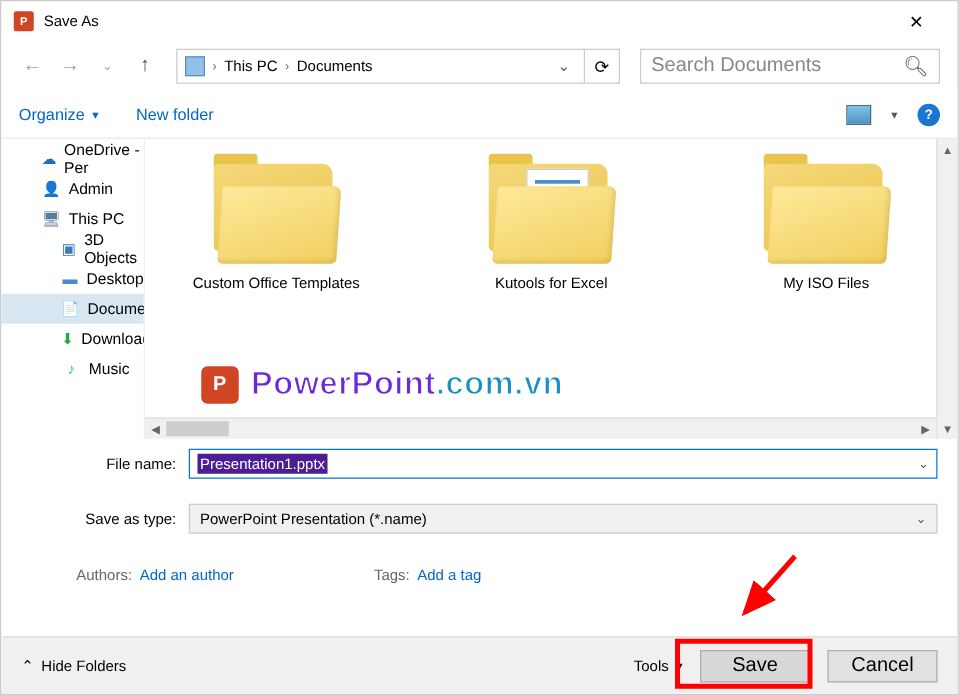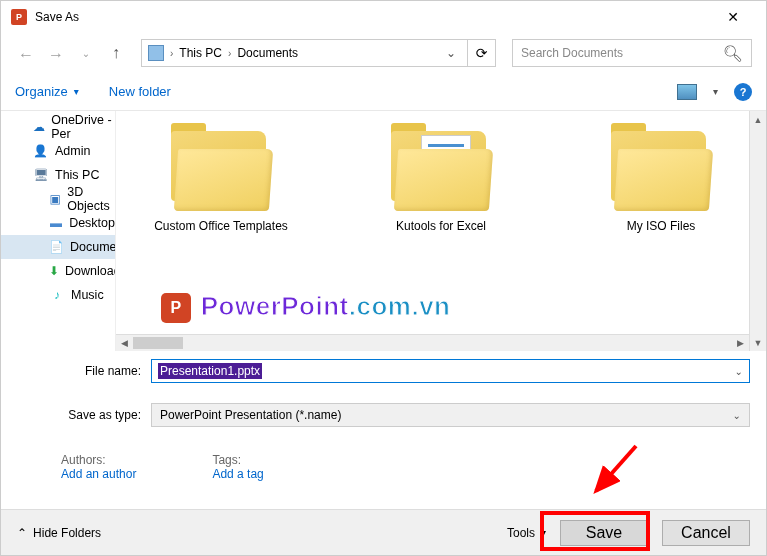--- a/index.html
+++ b/index.html
@@ -9,21 +9,21 @@
 .titlebar .close { margin-left: auto; width: 46px; height: 32px; display: flex; align-items: center; justify-content: center; font-size: 14px; }
 .navbar { height: 40px; display: flex; align-items: center; padding: 0 14px; gap: 8px; }
 .nav-arrow { width: 22px; height: 22px; display: flex; align-items: center; justify-content: center; color: #a0a0a0; font-size: 16px; }
 .nav-up { margin-right: 6px; color: #555; }
 .breadcrumb { flex: 1; height: 28px; border: 1px solid #ccc; display: flex; align-items: center; padding: 0 6px; font-size: 12px; gap: 6px; }
 .breadcrumb .file-ico { width: 16px; height: 16px; background: #91c0e8; border: 1px solid #5a8fc0; }
 .breadcrumb .sep { color: #666; font-size: 10px; }
 .breadcrumb .expand { margin-left: auto; width: 20px; text-align: center; color: #555; }
 .refresh { width: 28px; height: 28px; border: 1px solid #ccc; display: flex; align-items: center; justify-content: center; font-size: 14px; border-left: none; margin-left: -8px; }
 .search { width: 240px; height: 28px; border: 1px solid #ccc; display: flex; align-items: center; padding: 0 8px; margin-left: 8px; }
-.search .placeholder { color: #888; font-size: 12px; flex: 1; }
+.search .placeholder { color: #888; font-size: 16px; flex: 1; }
 .search .icon { color: #555; }
 .toolbar { height: 38px; background: #fff; display: flex; align-items: center; padding: 0 14px; border-bottom: 1px solid #e8e8e8; font-size: 13px; }
 .toolbar .organize { color: #0066cc; margin-right: 6px; }
 .toolbar .newfolder { color: #0066cc; margin-left: 30px; }
 .toolbar .tgroup { margin-left: auto; display: flex; align-items: center; gap: 16px; }
 .toolbar .view-ico { width: 20px; height: 16px; background: linear-gradient(#7fc4e8,#5090c0); border: 1px solid #407090; }
 .toolbar .help { width: 18px; height: 18px; border-radius: 50%; background: #1976d2; color: #fff; display: flex; align-items: center; justify-content: center; font-size: 11px; font-weight: bold; }
 .content { display: flex; height: 240px; }
 .tree { width: 190px; overflow: hidden; padding: 4px 0; font-size: 12.5px; border-right: 1px solid #eee; }
 .tree-item { height: 24px; display: flex; align-items: center; padding-left: 32px; gap: 6px; }
@@ -63,22 +63,22 @@
 .form-row { display: flex; align-items: center; margin-bottom: 20px; }
 .form-label { width: 150px; text-align: right; padding-right: 10px; }
 .form-input { flex: 1; height: 24px; border: 1px solid #0078d7; display: flex; align-items: center; padding: 0 6px; }
 .form-input .val { background: #4c1d95; color: #fff; padding: 1px 2px; }
 .form-input .dd { margin-left: auto; font-size: 10px; color: #555; }
 .form-select { flex: 1; height: 24px; border: 1px solid #ccc; background: #f0f0f0; display: flex; align-items: center; padding: 0 8px; }
 .form-select .dd { margin-left: auto; font-size: 10px; color: #555; }
 .meta-row { display: flex; padding: 6px 0 14px 60px; font-size: 12px; }
 .meta-label { color: #666; margin-right: 6px; }
 .meta-link { color: #0066cc; }
-.meta-group { display: flex; align-items: flex-start; flex-direction: column; }
-.meta-group:last-child { margin-left: 76px; }
+.meta-group { display: flex; align-items: flex-end; }
+.meta-group:last-child { margin-left: 112px; }
 .footer { position: absolute; bottom: 0; left: 0; right: 0; height: 46px; display: flex; align-items: center; padding: 0 16px; background: #f0f0f0; border-top: 1px solid #ddd; }
 .hide-folders { font-size: 12px; display: flex; align-items: center; gap: 6px; }
 .footer-right { margin-left: auto; display: flex; align-items: center; gap: 14px; }
 .tools { font-size: 12px; display: flex; align-items: center; gap: 6px; }
 .btn { width: 88px; height: 26px; border: 1px solid #adadad; background: #e1e1e1; font-size: 16px; display: flex; align-items: center; justify-content: center; }
 .btn.save { background: #d8d8d8; }
 .highlight { position: absolute; border: 4px solid #ff0000; }
 .highlight.save-box { right: 116px; bottom: 4px; width: 110px; height: 40px; }
 .arrow-annot { position: absolute; right: 120px; bottom: 50px; }
 .arrow-annot svg { overflow: visible; }

